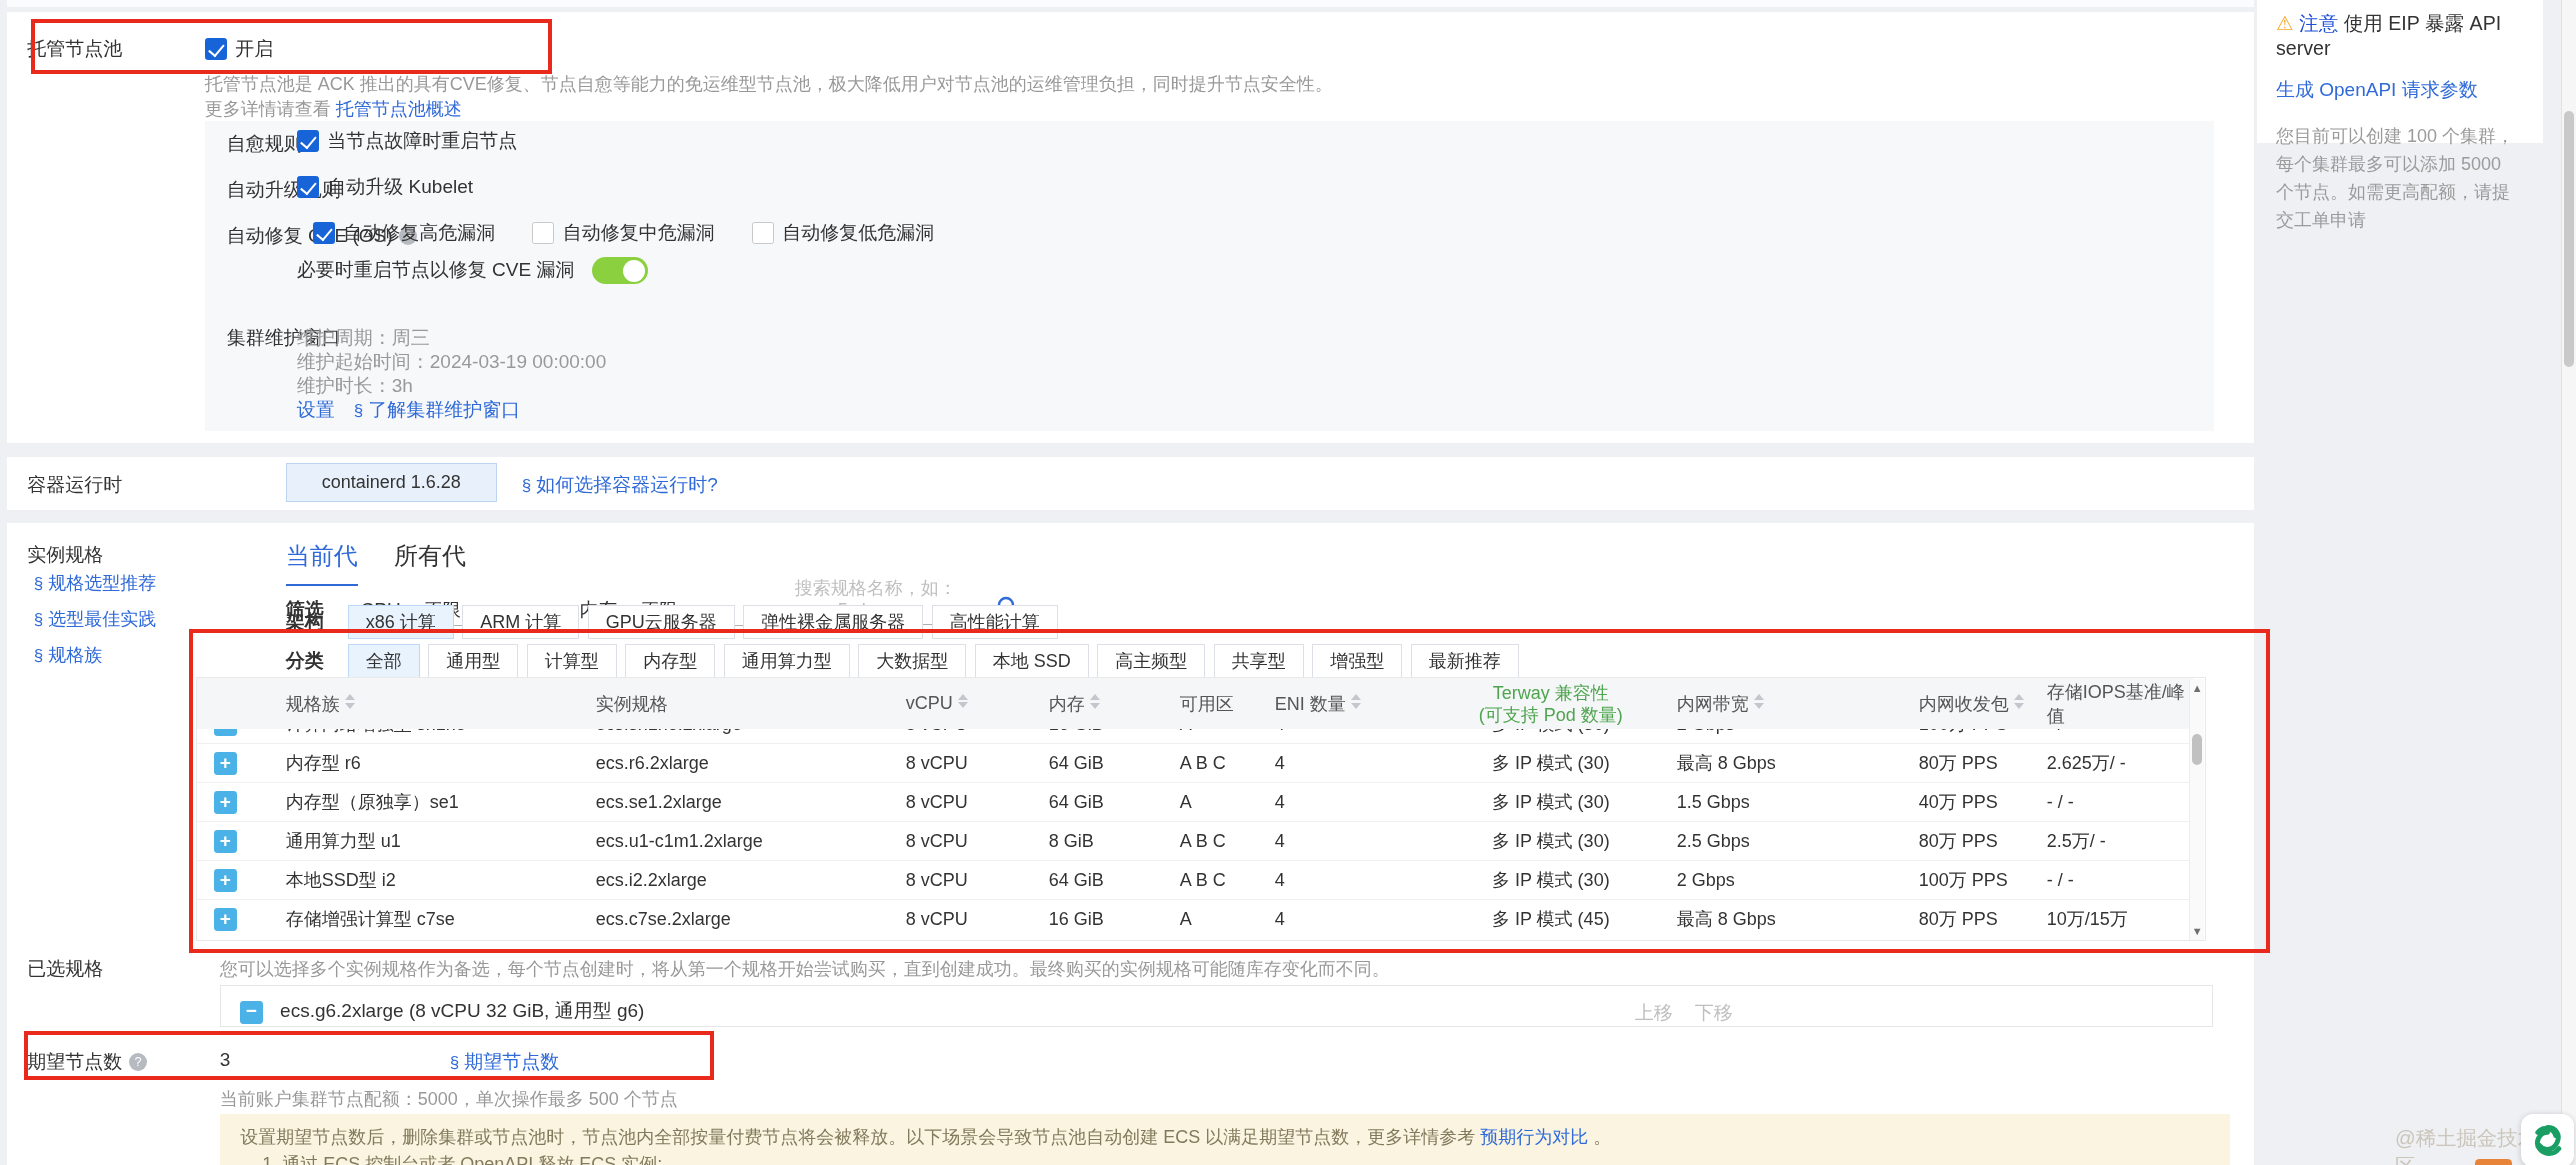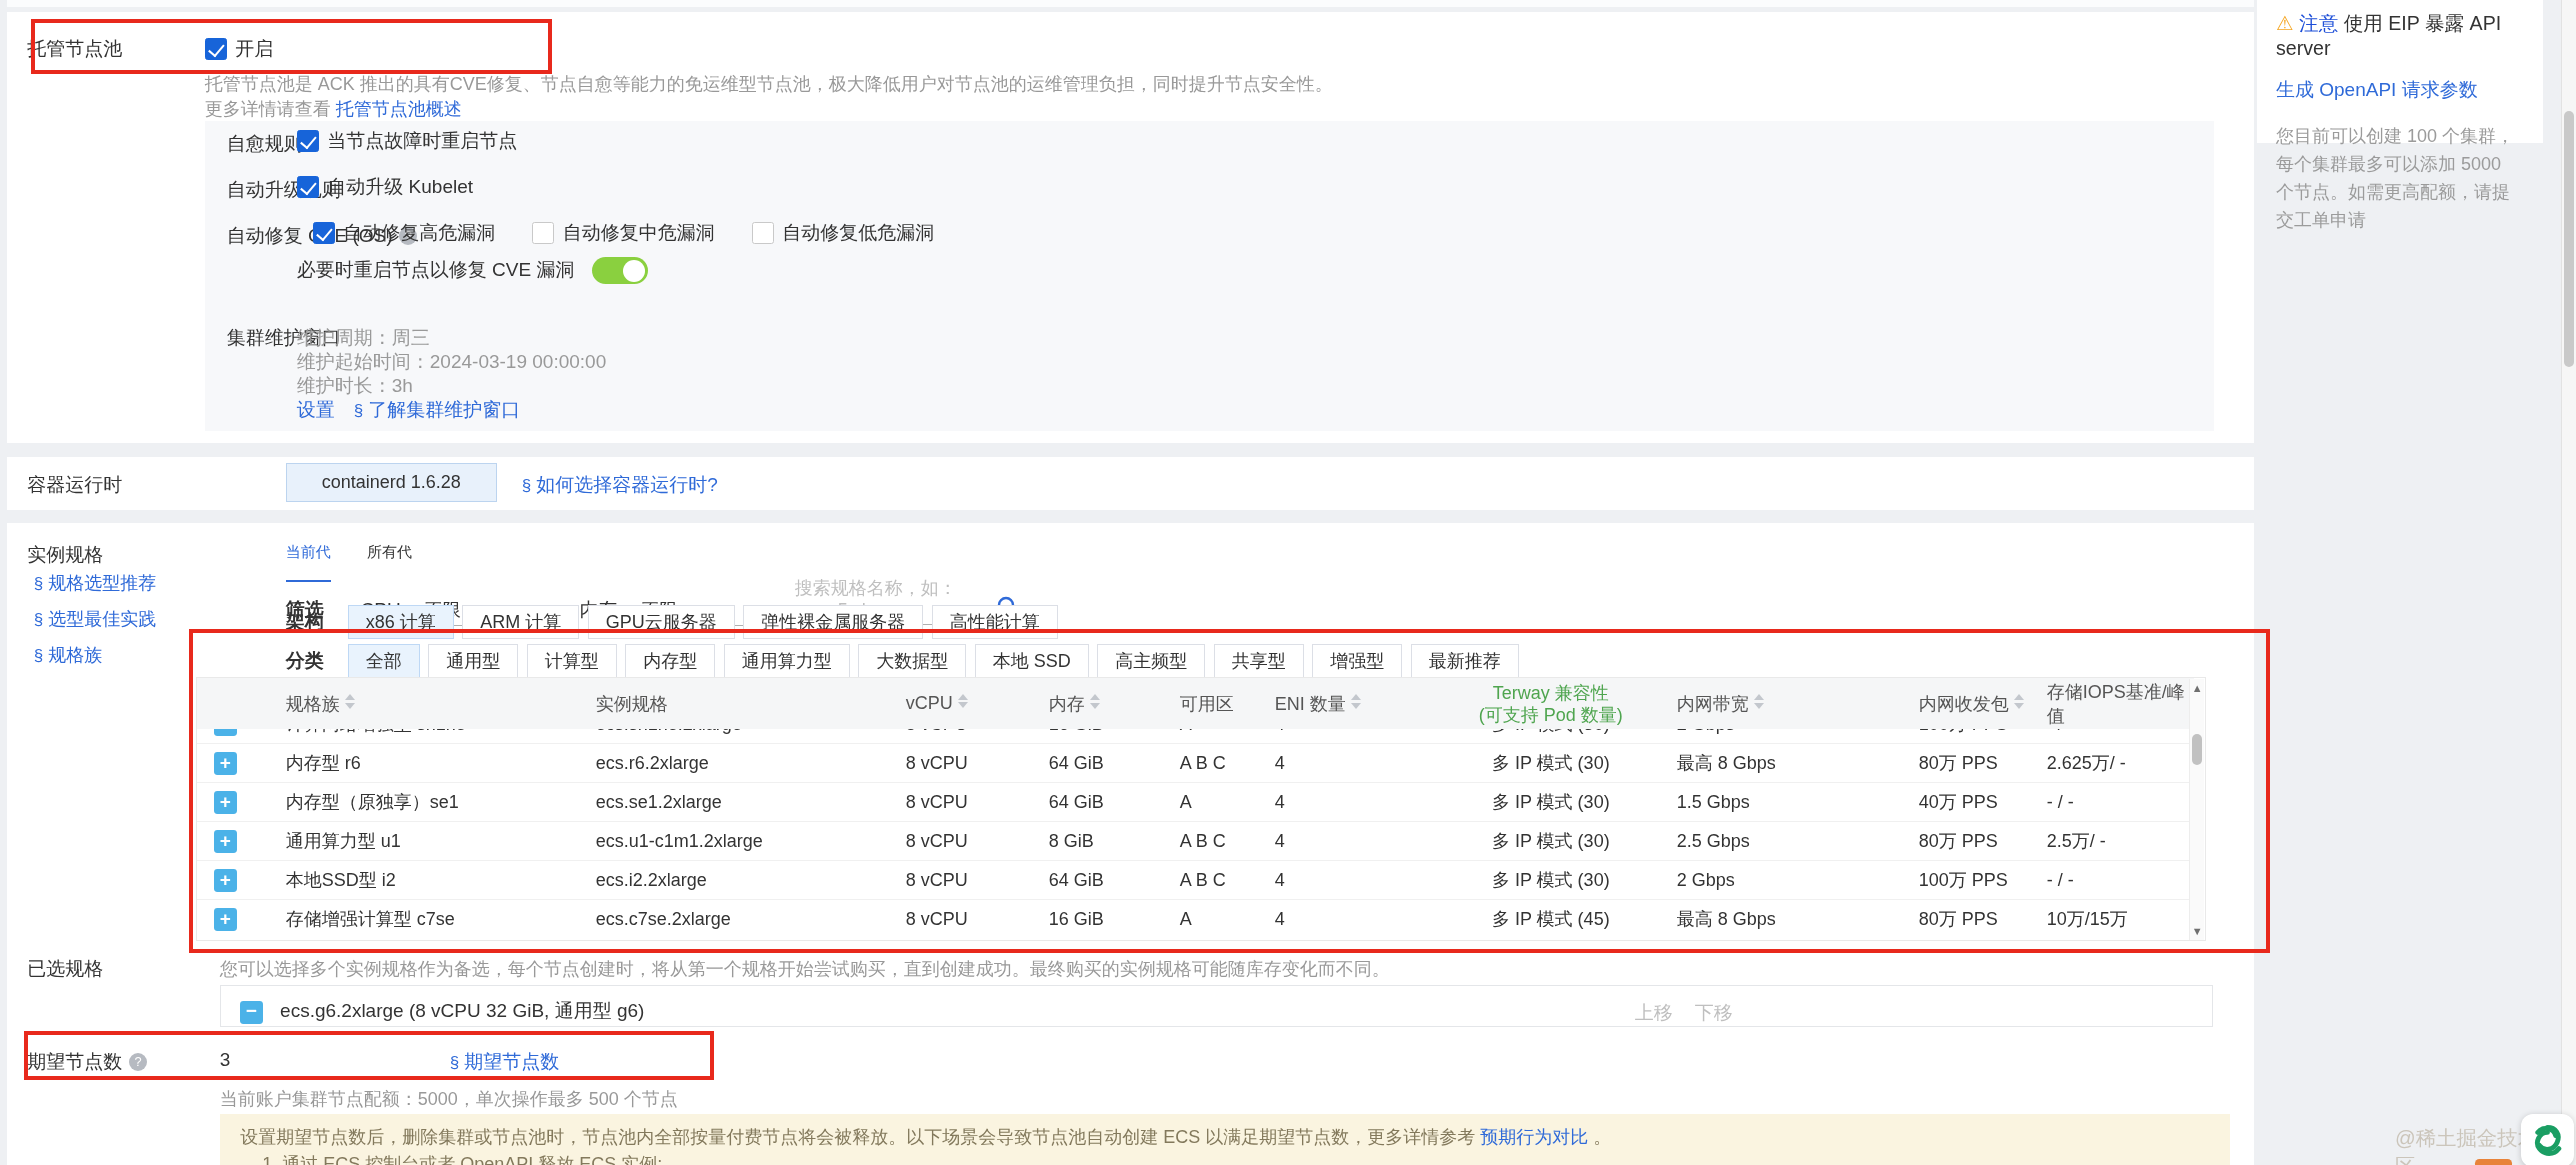--- a/index.html
+++ b/index.html
@@ -26,21 +26,21 @@
   .toggle::after { content:""; position:absolute; right:2.6px; top:2.6px; width:22px; height:22px; border-radius:50%; background:#fff; }
   
   .qicon { display:inline-block; width:18px; height:18px; border-radius:50%; background:#b6bac1; color:#fff; font-size:12.8px; line-height:18px; text-align:center; vertical-align:1.7px; margin-left:6.8px; }
   
   .redbox { position:absolute; border:4.3px solid #e8291c; background:transparent; z-index:40; pointer-events:none; }
   
   #rules-panel { left:198px; top:109px; width:2009px; height:310px; background:#f7f8fa; }
   
   .runtime-box { position:absolute; left:279px; top:6px; width:211px; height:39px; background:#e8f1fb; border:0.9px solid #bcd4ef; text-align:center; line-height:37px; font-size:18px; color:#333; }
   
-  .tab { display:inline-block; margin-right:31px; padding-bottom:18px; font-size:15px; cursor:pointer; }
+  .tab { display:inline-block; margin-right:31px; padding-bottom:12px; font-size:24px; cursor:pointer; }
   .tab.active { color:#2f6ad8; border-bottom:2.6px solid #2f6ad8; }
   
   .uselect { display:inline-flex; justify-content:space-between; align-items:center; width:119px; border-bottom:0.9px solid #b0b0b0; padding:0 3.4px 3.4px 3.4px; font-size:18px; cursor:pointer; }
   .caret { font-size:11px; color:#444; }
   .uinput { display:inline-block; width:187px; border-bottom:0.9px solid #b0b0b0; padding:0 3.4px 3.4px 3.4px; font-size:18px; color:#bfbfbf; }
   
   .pillbtn { display:inline-block; height:34px; line-height:32px; padding:0 17px; border:0.9px solid #dcdfe6; background:#fff; font-size:18px; margin-right:8.5px; cursor:pointer; color:#333; }
   .pillbtn.sel { background:#e9f3fd; border-color:#bed8f5; }
   
   .side-link { margin-bottom:12px; font-size:18px; white-space:nowrap; }

